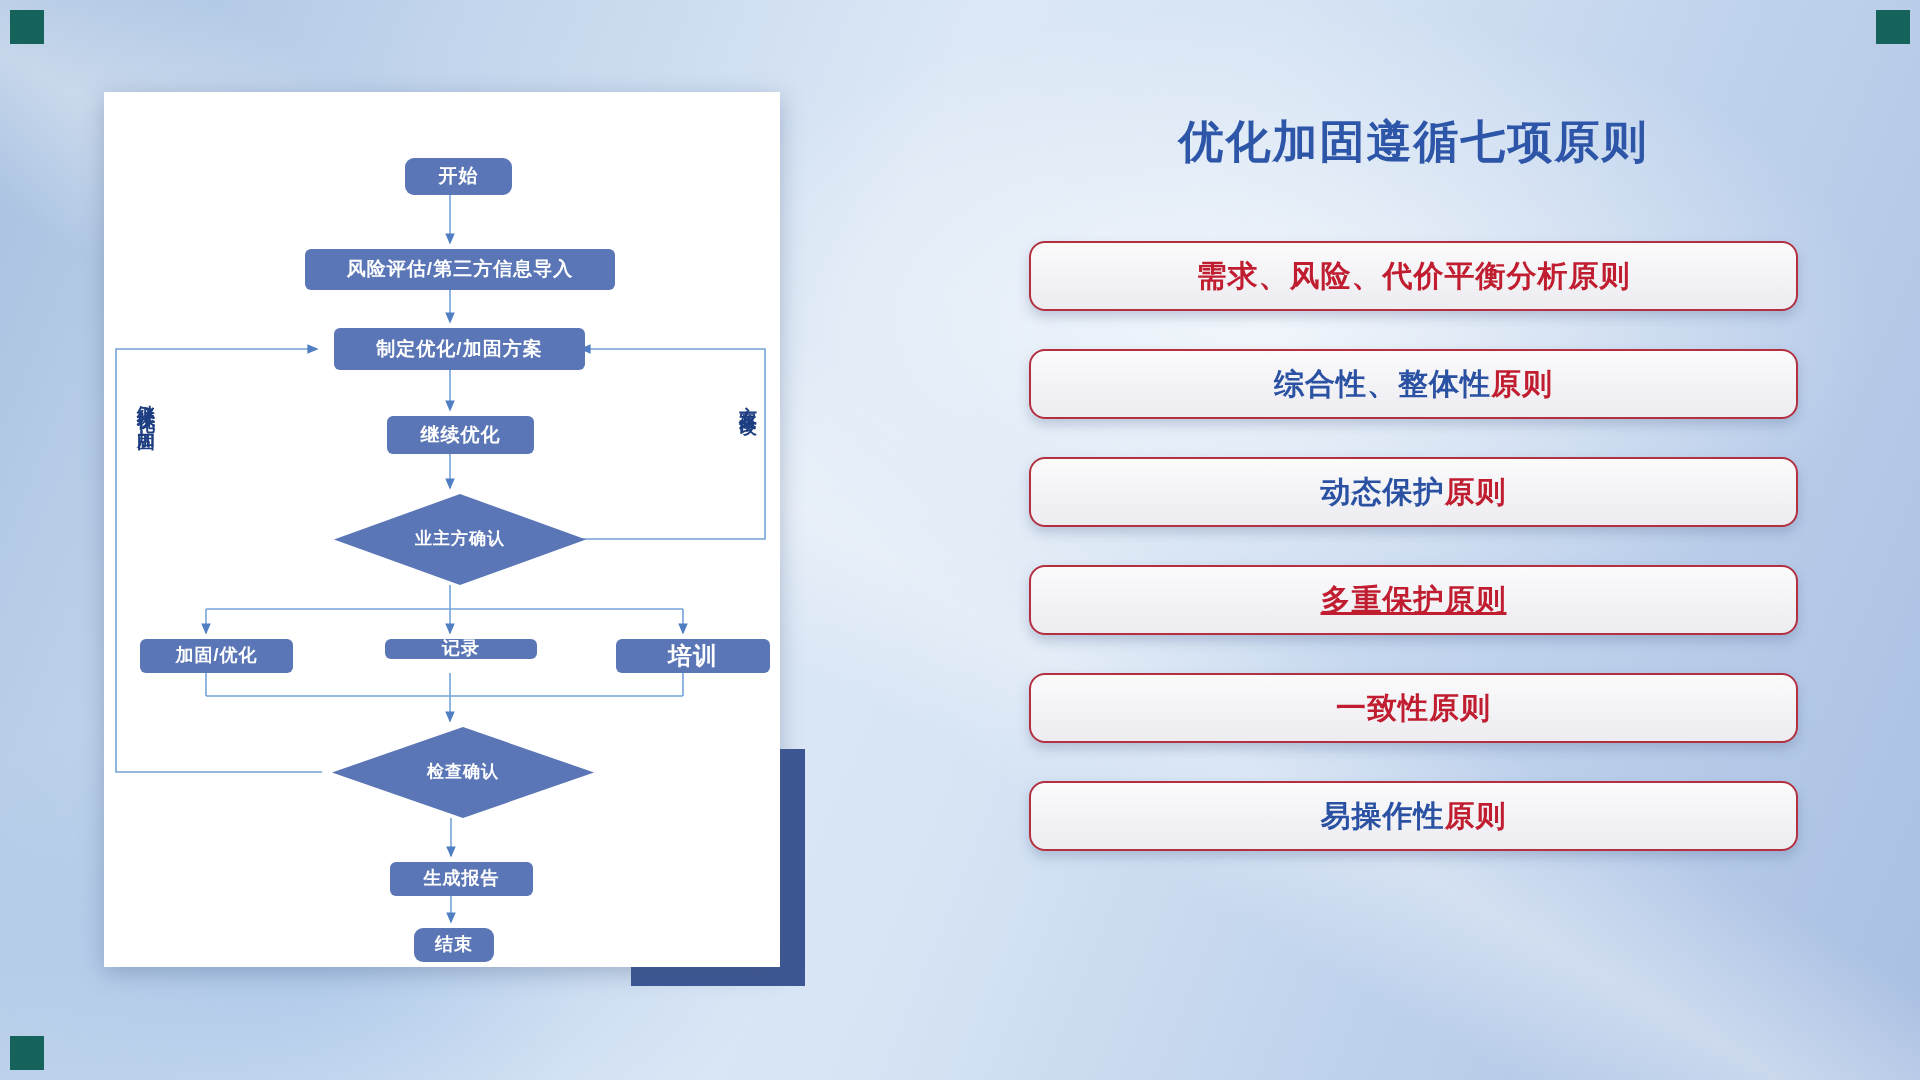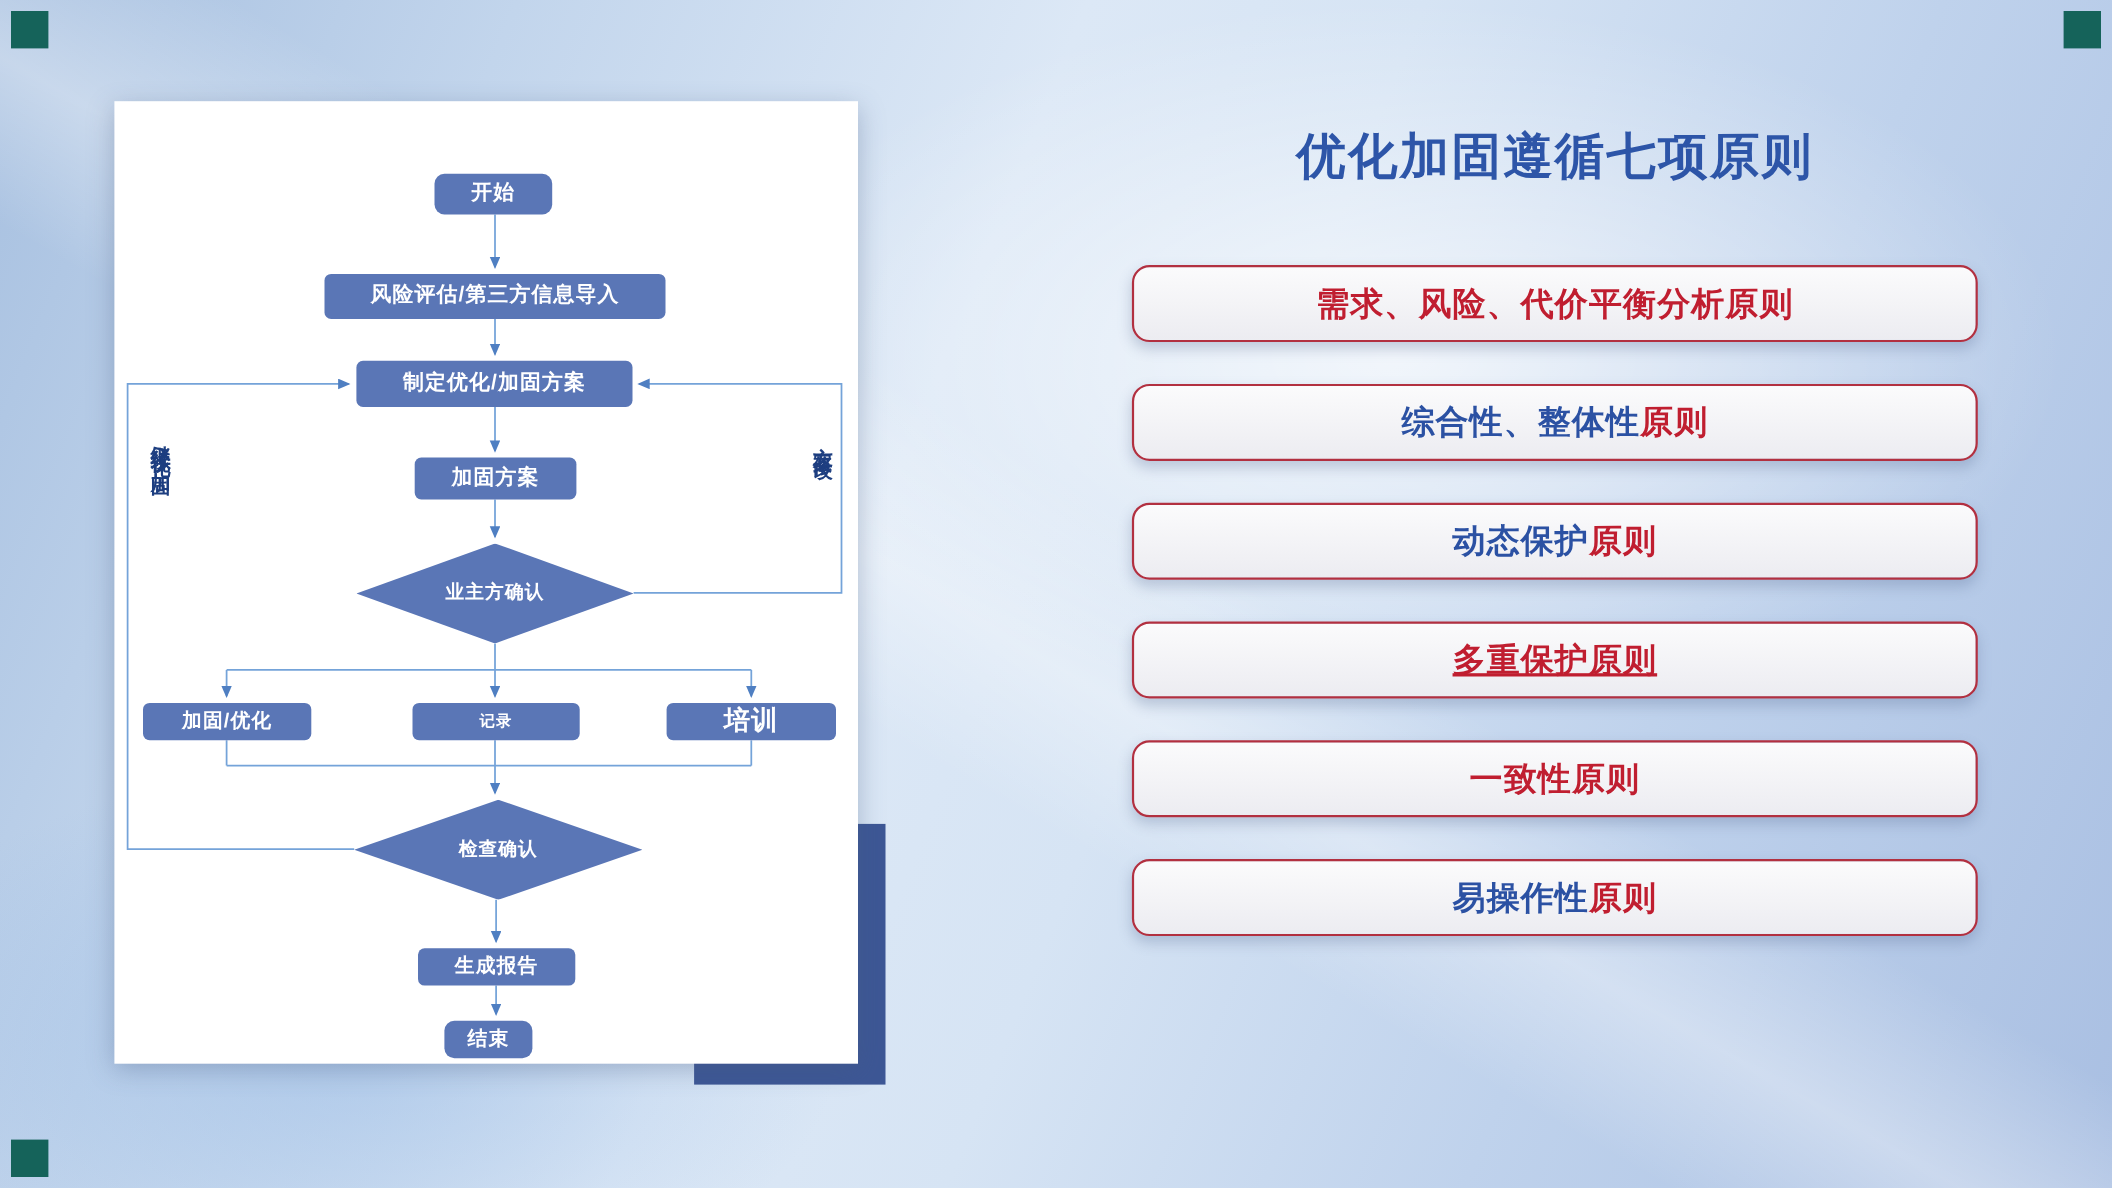--- a/index.html
+++ b/index.html
@@ -41,20 +41,21 @@
   .node {
     position: absolute;
     background: var(--node-blue, #5a76b6);
     color: #ffffff;
     display: flex; align-items: center; justify-content: center;
     font-weight: bold; font-size: 19px;
     border-radius: 6px;
     letter-spacing: 1px;
     text-align: center;
     line-height: 1.1;
+    margin-left: 10px;
   }
   .node.pillend { border-radius: 9px; }
   .node.diamond {
     border-radius: 0;
     clip-path: polygon(50% 0, 100% 50%, 50% 100%, 0 50%);
     font-size: 17px;
   }
   .vlabel {
     position: absolute;
     writing-mode: vertical-lr;
@@ -130,27 +131,27 @@
         <path d="M347 804 V830" marker-end="url(#arr)"></path>
       </g>
     </svg>
 
     <div class="node pillend" style="left:291px;top:66px;width:107px;height:37px;">开始</div>
 
     <div class="node" style="left:220px;top:236px;width:251px;height:42px;">制定优化/加固方案</div>
 
     <div class="node" style="left:191px;top:157px;width:310px;height:41px;">风险评估/第三方信息导入</div>
 
-    <div class="node" style="left:273px;top:324px;width:147px;height:38px;">加固方案</div>
+    <div class="node" style="left:273px;top:324px;width:147px;height:38px;">继续优化</div>
 
     <div class="node diamond" style="left:220px;top:402px;width:252px;height:91px;">业主方确认</div>
 
     <div class="node" style="left:26px;top:547px;width:153px;height:34px;font-size:18px;">加固/优化</div>
 
-    <div class="node" style="left:271px;top:547px;width:152px;height:34px;font-size:14px;">记录</div>
+    <div class="node" style="left:271px;top:547px;width:152px;height:20px;font-size:18px;">记录</div>
 
     <div class="node" style="left:502px;top:547px;width:154px;height:34px;font-size:24px;">培训</div>
 
     <div class="node diamond" style="left:218px;top:635px;width:262px;height:91px;">检查确认</div>
 
     <div class="node" style="left:276px;top:770px;width:143px;height:34px;font-size:18px;">生成报告</div>
 
     <div class="node pillend" style="left:300px;top:836px;width:80px;height:34px;font-size:18px;">结束</div>
 
     <div class="vlabel" style="left:30px;top:298px;">继续优化/加固</div>

